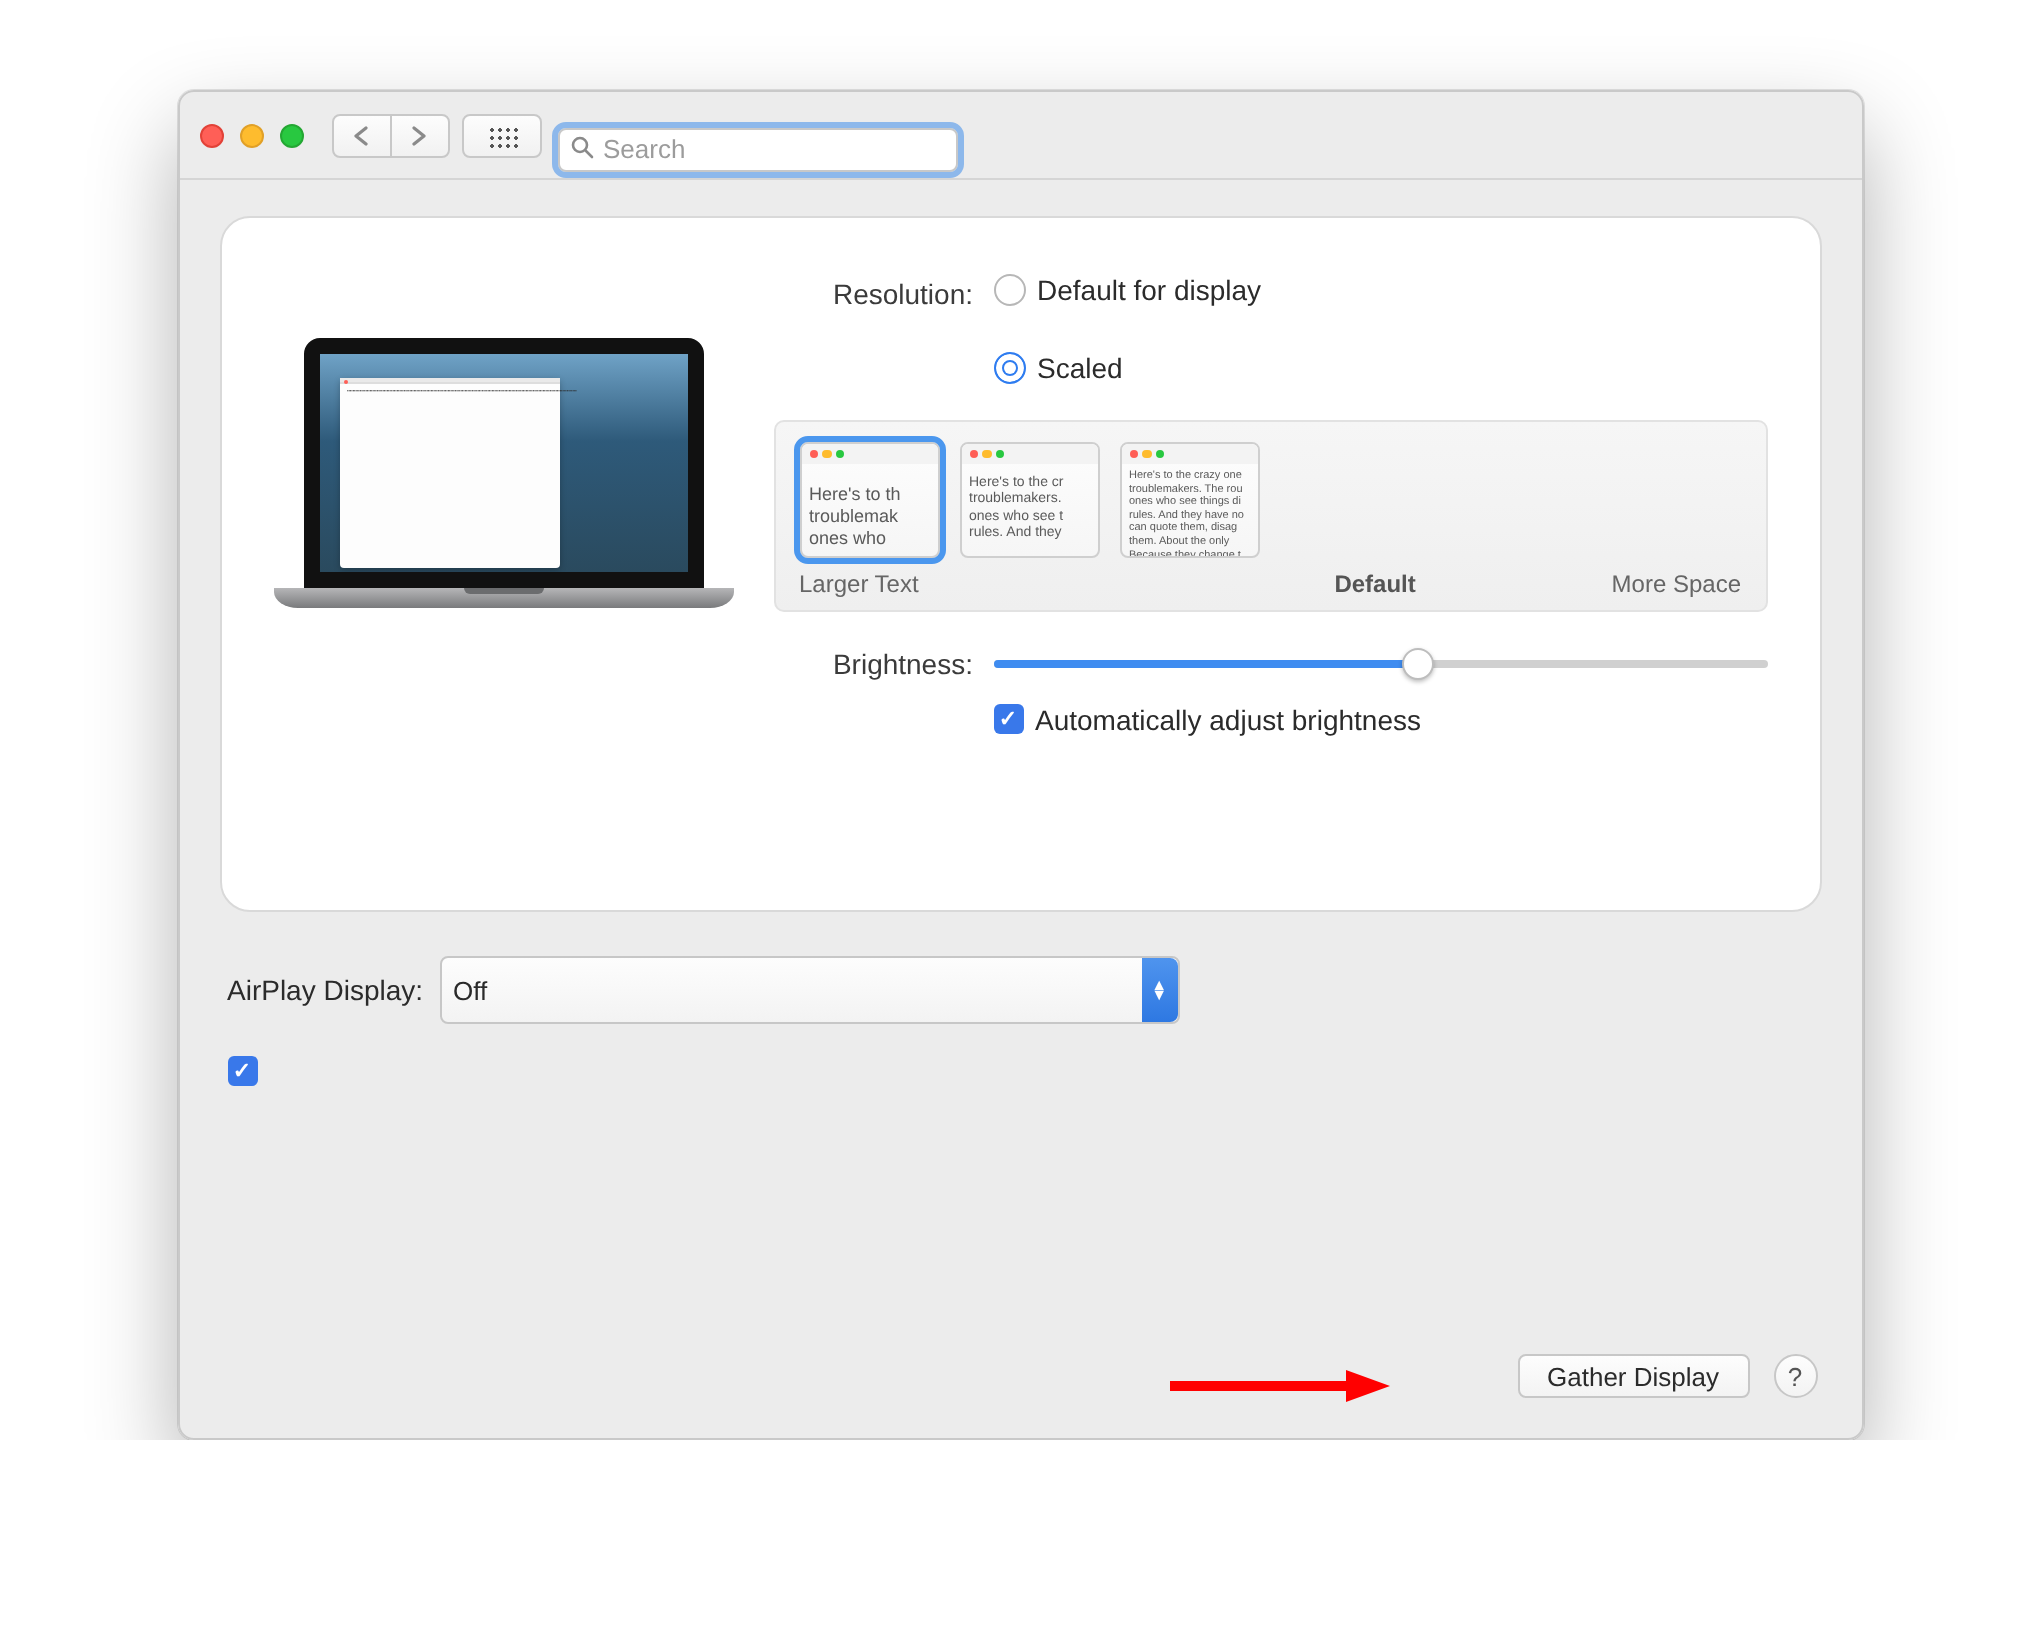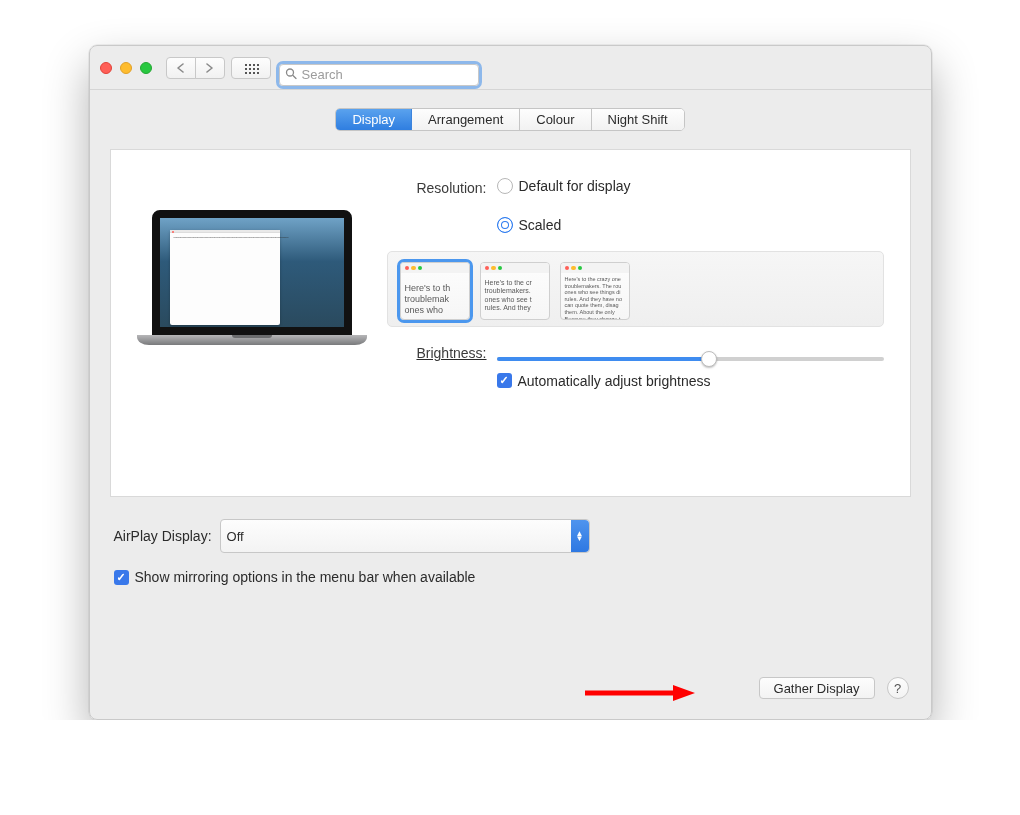--- a/index.html
+++ b/index.html
@@ -98,21 +98,21 @@
   .segmented .tab.active {
     background:linear-gradient(#5aa2ee,#2f7ee0);
     color:#fff;
     border-right-color:#3c84dd;
   }
   
   .panel {
     margin: 18px 20px 12px;
     background:#fff;
     border:1px solid #d9d9d9;
-    border-radius:0;
+    border-radius:15px;
     height:348px;
     position:relative;
   }
   .panel-inner { display:flex; padding:30px 26px 20px; gap:20px; }
   
   .laptop {
     width: 230px; position:relative; margin-top:30px;
   }
   .laptop-screen {
     margin:0 15px;
@@ -269,28 +269,20 @@
       <span class="search-icon">
         <svg width="12" height="12" viewBox="0 0 12 12">
             <circle cx="5" cy="5" r="3.5" stroke="#8a8a8a" stroke-width="1.3" fill="none"></circle>
             <line x1="8" y1="8" x2="11" y2="11" stroke="#8a8a8a" stroke-width="1.3" stroke-linecap="round"></line>
           </svg>
       </span>
       <input class="search-input" placeholder="Search" style="">
     </div>
   </div>
 
-  <div class="tab-row">
-    <div class="segmented">
-      <div class="tab active">Display</div>
-      <div class="tab">Arrangement</div>
-      <div class="tab">Colour</div>
-      <div class="tab">Night Shift</div>
-    </div>
-  </div>
 
   <div class="panel">
     <div class="panel-inner">
 
       <div class="laptop">
         <div class="laptop-screen">
           <div class="doc-window">
             <div class="bar"></div>
             ▪▪▪▪▪▪▪▪▪▪▪▪▪▪▪▪▪▪▪▪▪▪▪▪▪▪▪▪▪▪▪▪▪▪▪▪▪▪▪▪▪▪▪▪▪▪▪▪▪▪▪▪▪▪▪▪▪▪▪▪▪▪▪▪▪▪▪▪▪▪▪▪▪▪▪▪▪▪▪▪▪▪▪▪▪▪▪▪▪▪▪▪▪▪▪▪▪▪▪▪▪▪▪▪▪▪▪▪▪▪▪▪▪▪▪▪▪▪▪▪▪▪▪▪▪▪▪▪▪▪▪▪▪▪▪▪▪▪▪▪▪▪▪▪▪▪▪▪▪▪▪▪▪▪▪▪▪▪▪▪▪▪
           </div>
@@ -334,23 +326,28 @@
             </div>
             <div class="thumb" style="font-size:5.5px;">
               <div class="t-bar">
                   <span class="tdot r"></span>
                   <span class="tdot y"></span>
                   <span class="tdot g"></span>
                 </div>
               <div class="t-body">Here's to the crazy one troublemakers. The rou ones who see things di rules. And they have no can quote them, disag them. About the only Because they change t</div>
             </div>
           </div>
-        </div>
-
-        <div class="row" style="align-items:flex-end;text-decoration:underline;">
+          <div class="cap-row">
+            <span>Larger Text</span>
+            <span class="def" style="margin-left:110px;">Default</span>
+            <span>More Space</span>
+          </div>
+        </div>
+
+        <div class="row" style="align-items:flex-start;">
           <div class="row-label">Brightness:</div>
           <div class="slider-wrap">
             <div class="slider-track">
               <div class="slider-fill"></div>
               <div class="slider-handle"></div>
             </div>
           </div>
         </div>
 
         <div class="row" style="margin-top:-6px;">
@@ -371,21 +368,20 @@
       <div class="select">
         <span>Off</span>
         <span class="arrows">
           <span>▲</span>
             <span>▼</span>
         </span>
       </div>
     </div>
     <div class="mirror-row">
       <span class="checkbox"></span>
-      <span>Show mirroring options in the menu bar when available</span>
     </div>
   </div>
 
   <div class="gather-btn">
     <span>Gather Display</span>
   </div>
   <div class="help-btn">
     <span>?</span>
   </div>
 

